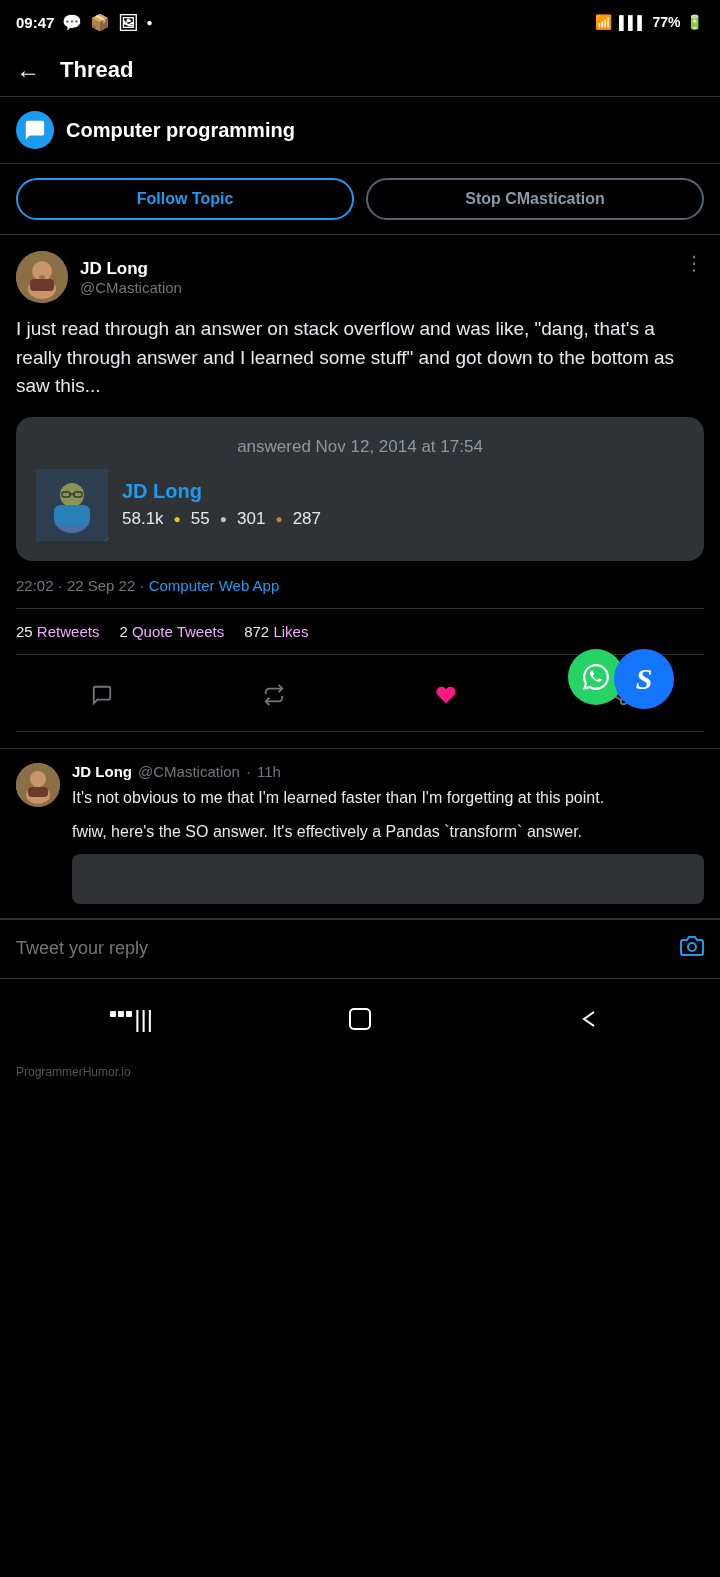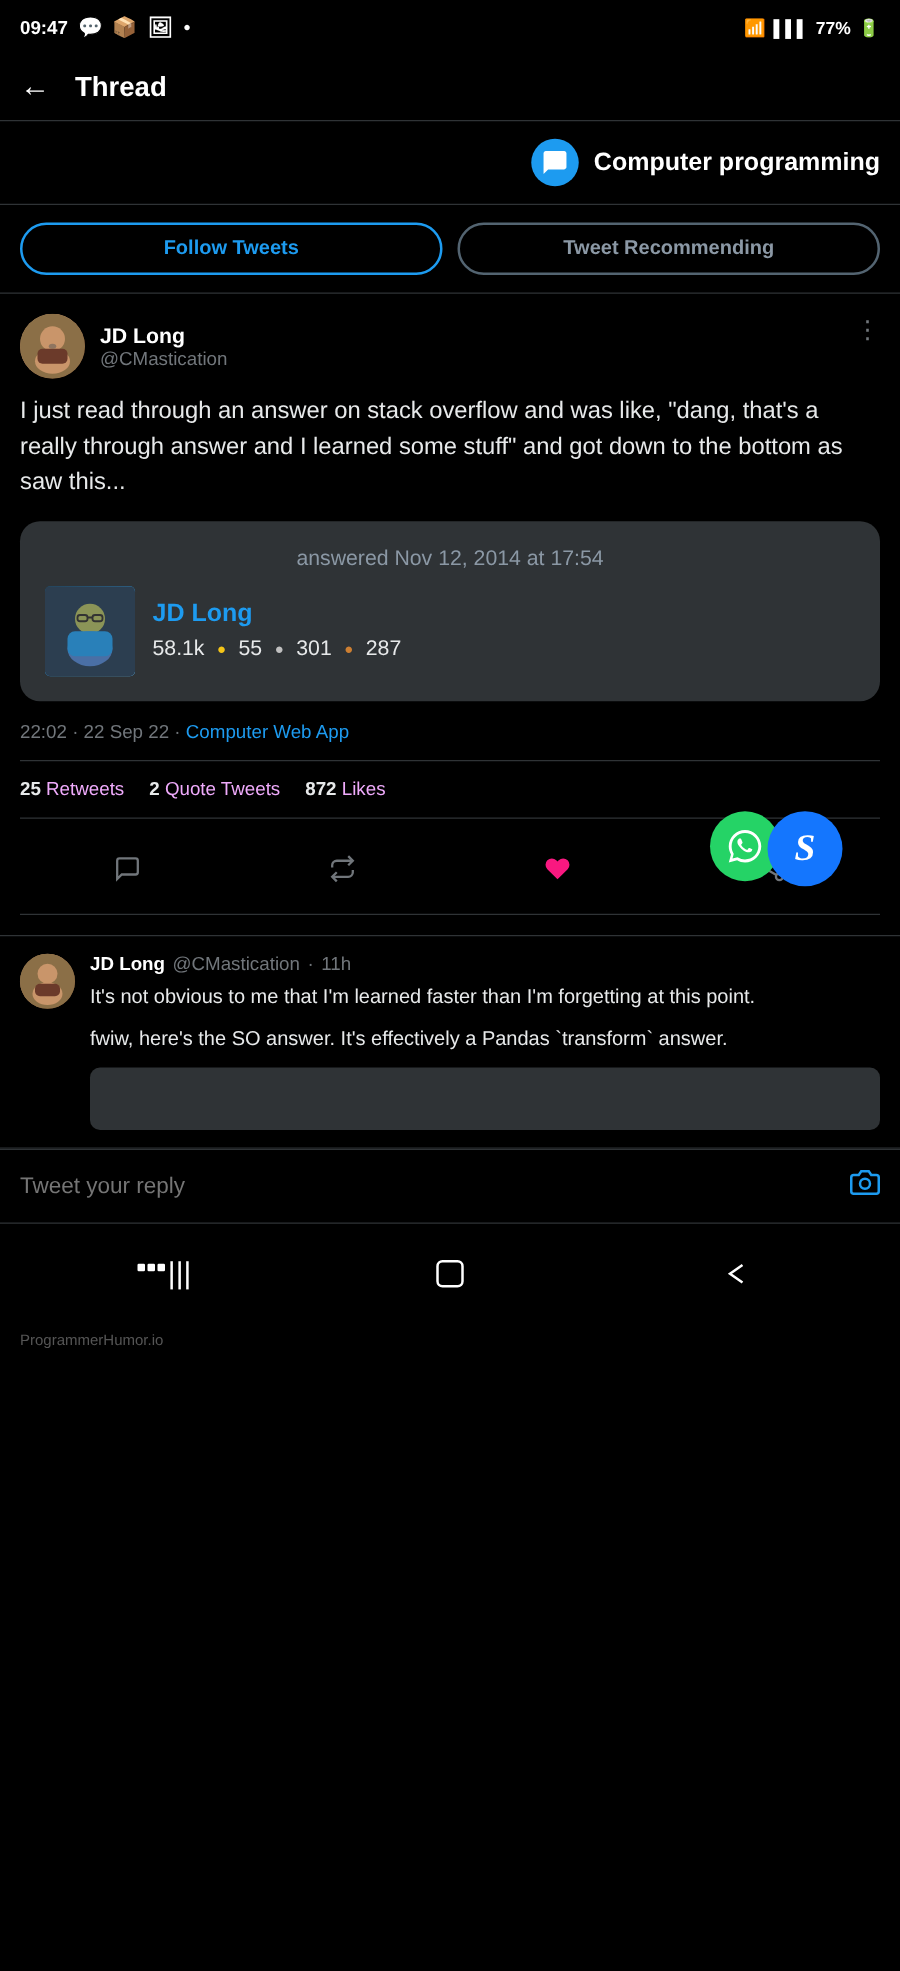--- a/index.html
+++ b/index.html
@@ -55,21 +55,20 @@
       color: #fff;
     }
 
     
     .topic-bar {
       display: flex;
       align-items: center;
       padding: 14px 16px;
       gap: 12px;
       border-bottom: 1px solid #2f3336;
-      justify-content: flex-end;
     }
     .topic-icon {
       width: 38px;
       height: 38px;
       background: #1d9bf0;
       border-radius: 50%;
       display: flex;
       align-items: center;
       justify-content: center;
       font-size: 20px;
@@ -216,21 +215,21 @@
     .stats-row {
       display: flex;
       gap: 20px;
       padding: 14px 0;
       border-top: 1px solid #2f3336;
       border-bottom: 1px solid #2f3336;
       margin-bottom: 4px;
       font-size: 15px;
     }
     .stat-item { color: #e7e9ea; }
-    .stat-count { font-weight: 700; }
+    .stat-count { font-weight: 400; }
     .stat-label { color: #f0abfc; }
 
     
     .action-row {
       display: flex;
       justify-content: space-around;
       align-items: center;
       padding: 12px 0;
       border-bottom: 1px solid #2f3336;
       position: relative;
@@ -401,22 +400,22 @@
 <div class="topic-bar">
   <div class="topic-icon">
     <svg width="22" height="22" viewBox="0 0 24 24" fill="white">
       <path d="M20 2H4c-1.1 0-2 .9-2 2v18l4-4h14c1.1 0 2-.9 2-2V4c0-1.1-.9-2-2-2z"></path>
     </svg>
   </div>
   <span class="topic-name">Computer programming</span>
 </div>
 
 <div class="topic-buttons">
-  <button class="btn-follow">Follow Tweets</button>
-  <button class="btn-stop">Tweet Recommending</button>
+  <button class="btn-follow">Follow Topic</button>
+  <button class="btn-stop">Stop CMastication</button>
 </div>
 
 <div class="tweet-container">
 
   <div class="tweet-header">
     <div class="tweet-user">
       <div class="avatar">
         <div class="avatar-img">
 
           <svg width="52" height="52" viewBox="0 0 52 52">

